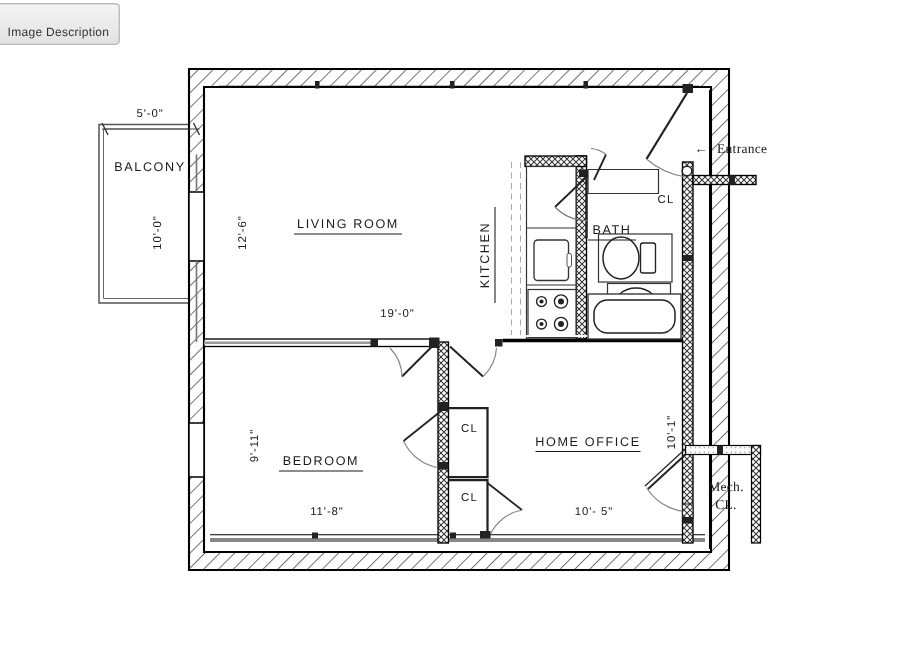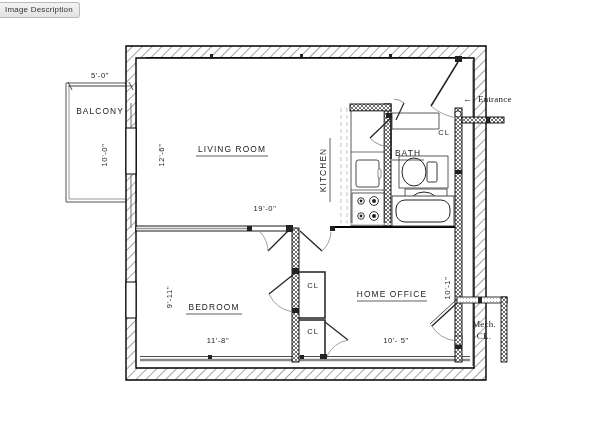--- a/index.html
+++ b/index.html
@@ -18,21 +18,21 @@
   #badge {
     position: absolute;
     left: 0px;
     top: 2px;
     background: linear-gradient(#f4f4f4, #e2e2e2);
     border: 1px solid #bbb;
     border-left: none;
     border-radius: 0 3px 3px 0;
     font-size: 8px;
     color: #333;
-    padding: 2px 6px 3px 5px;
+    padding: 14px 6px 3px 5px;
     font-family: "Liberation Sans", sans-serif;
     letter-spacing: 0.2px;
     z-index: 50;
     white-space: nowrap;
   }
 
   #plan {
     position: absolute;
     left: 0;
     top: 0;

